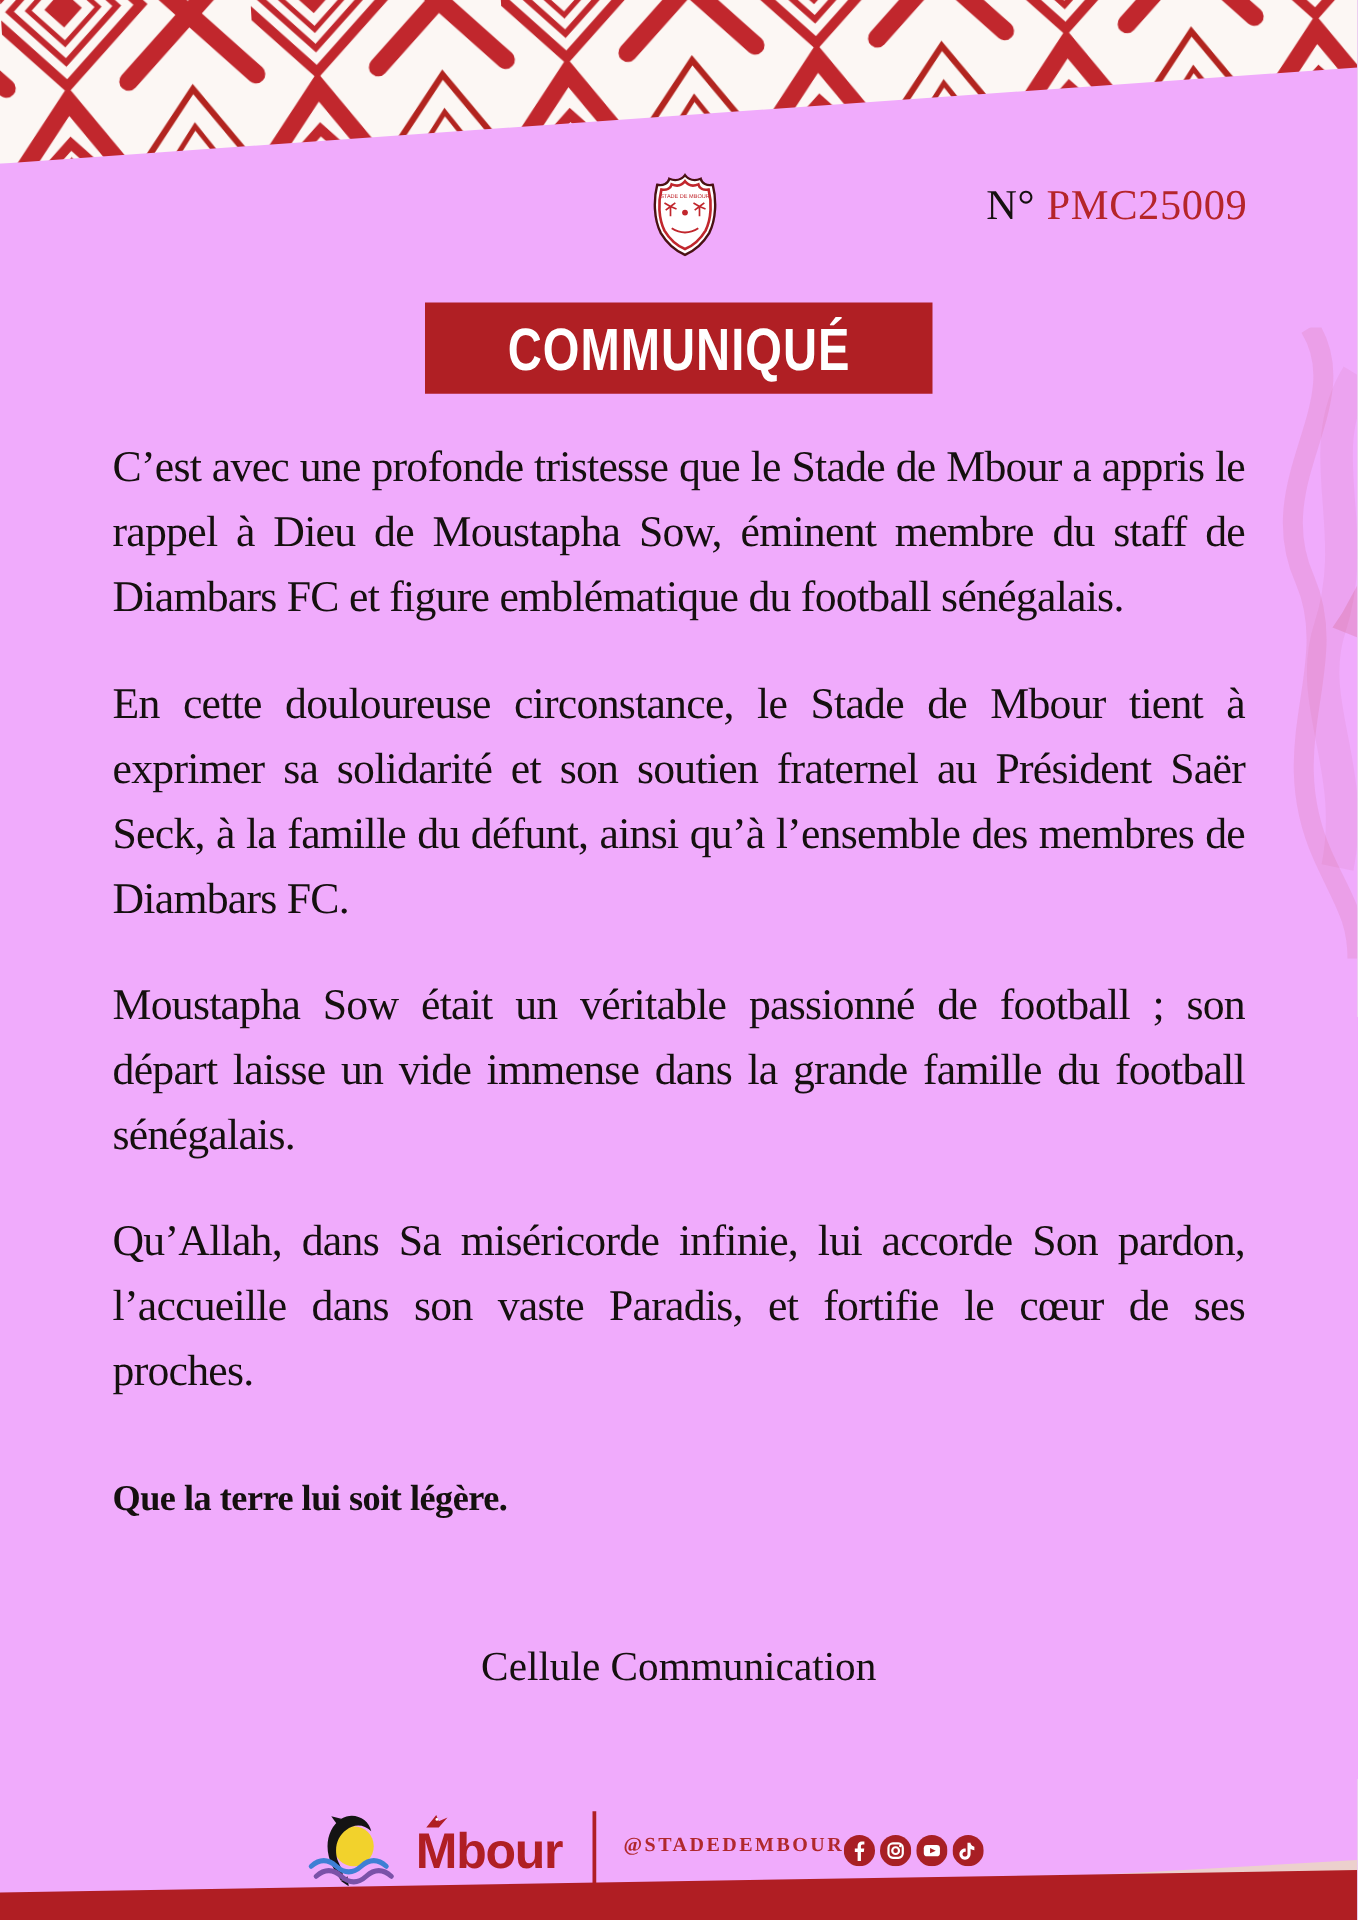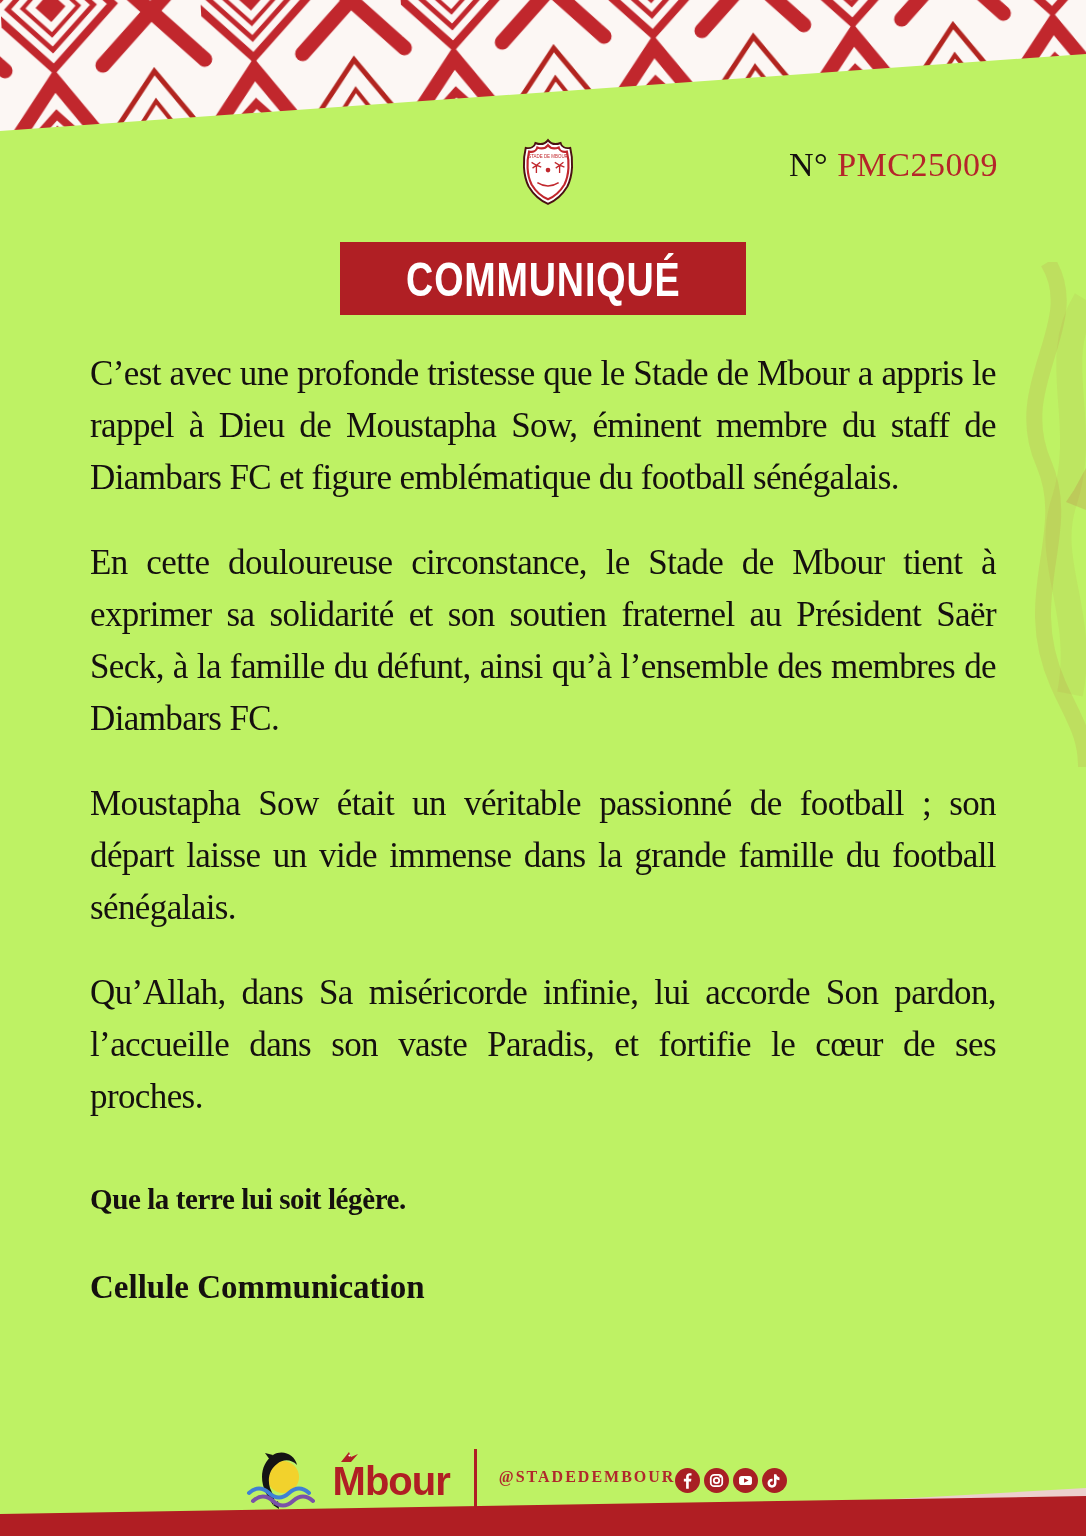--- a/index.html
+++ b/index.html
@@ -1,18 +1,18 @@
 <!DOCTYPE html>
 <html><head>
 <meta charset="utf-8">
 <style>
   html,body { margin:0; padding:0; background:#e8e8e8; }
   .page {
     position:relative; width:1086px; height:1536px; margin:0 auto;
-    background:#bef264; overflow:hidden;
+    background:#f0abfc; overflow:hidden;
     font-family:"Liberation Serif", serif; color:#15100f;
   }
 
   
   .top-pattern {
     position:absolute; top:0; left:0; width:1086px; height:150px;
     clip-path:polygon(0 0, 100% 0, 100% 54px, 0 131px);
   }
   .top-pattern svg { display:block; }
 
@@ -41,22 +41,22 @@
   .para {
     font-size:35px; line-height:52px; letter-spacing:-0.6px;
     text-align:justify; margin:0 0 33px 0;
   }
   .para .b { font-weight:normal; }
   .closing {
     font-size:29px; line-height:52px; font-weight:bold;
     margin:50px 0 0 0; letter-spacing:-0.4px;
   }
   .signature {
-    text-align:left; font-weight:bold; font-size:33px;
-    margin-top:44px; letter-spacing:0;
+    text-align:center; font-weight:normal; font-size:33px;
+    margin-top:91px; letter-spacing:0;
   }
 
   
   .watermark { position:absolute; top:262px; right:0; width:96px; height:505px; pointer-events:none; }
 
   
   .footer {
     position:absolute; top:1440px; left:0; right:0; height:80px;
     display:flex; align-items:center; justify-content:center;
     transform:translateX(-28px);

